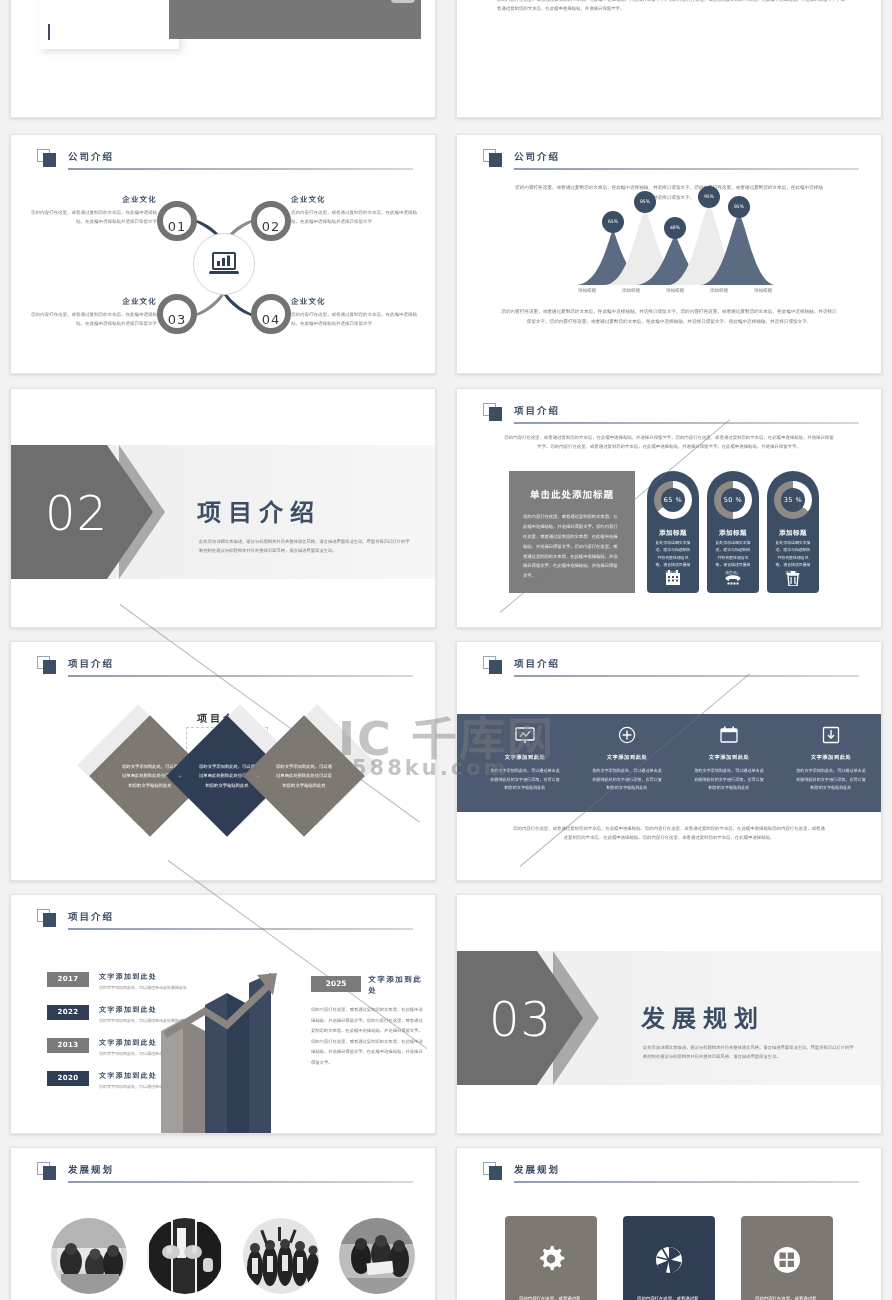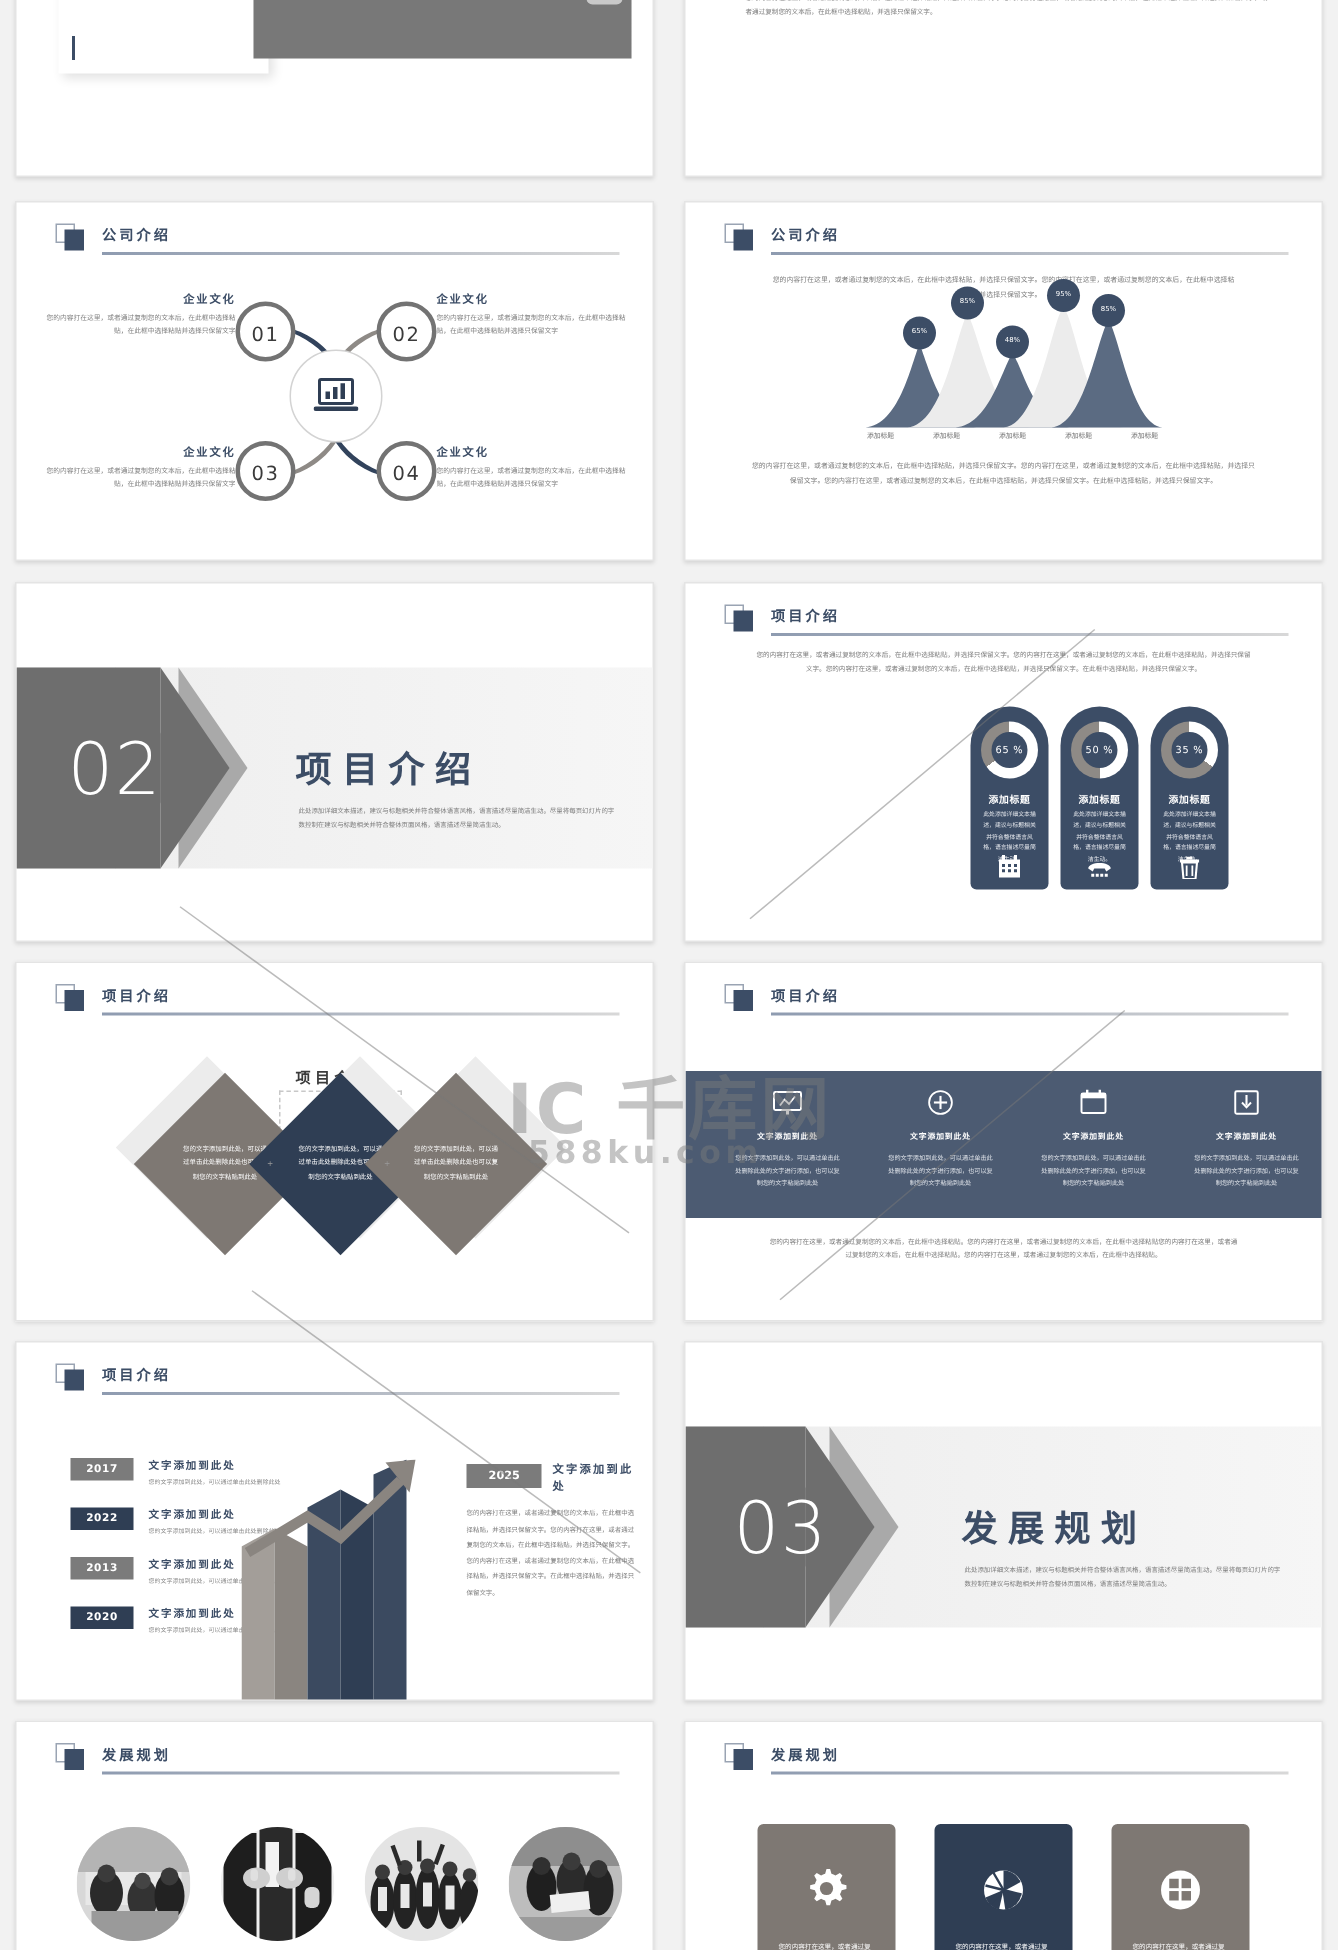--- a/index.html
+++ b/index.html
@@ -64,21 +64,21 @@
   #s2 { left:456px; top:-74px; width:426px; height:192px; }
   #s2 .sec-p { position:absolute; left:40px; right:36px; top:68px; font-size:4.4px;
     line-height:2.1; color:#7b7b7b; text-align:justify; }
 
   
   #s3 { left:10px; top:134px; width:426px; height:240px; }
   #s3 .stage { position:absolute; left:0; top:46px; width:426px; height:180px; }
   #s3 .ctr { position:absolute; left:182px; top:52px; width:62px; height:62px;
     border:1px solid #d3d3d3; border-radius:50%; background:#fff; z-index:5; }
   #s3 .ctr .ico { position:absolute; left:50%; top:50%; transform:translate(-50%,-50%); }
-  #s3 .node { position:absolute; width:40px; height:40px; border:3px solid #737373;
+  #s3 .node { position:absolute; width:40px; height:40px; border:6px solid #737373;
     border-radius:50%; background:#fff; z-index:4; color:#3b3b3b;
     font-size:13px; line-height:40px; text-align:center; letter-spacing:1px; }
   #s3 .n1 { left:146px; top:20px; } #s3 .n2 { left:240px; top:20px; }
   #s3 .n3 { left:146px; top:113px; } #s3 .n4 { left:240px; top:113px; }
   #s3 .petal { position:absolute; width:62px; height:58px; z-index:2; }
   #s3 .pA { left:164px; top:34px; }
   #s3 .pB { left:200px; top:34px; }
   #s3 .pC { left:164px; top:82px; }
   #s3 .pD { left:200px; top:82px; }
   #s3 .lbl { position:absolute; width:128px; }
@@ -389,20 +389,24 @@
     <div class="hdr">
       <div class="mark">
         <div class="sq-o"></div>
           <div class="sq-f"></div>
       </div>
       <div class="ttl">项目介绍</div>
       <div class="rule"></div>
     </div>
     <div class="lead body-txt">您的内容打在这里，或者通过复制您的文本后，在此框中选择粘贴，并选择只保留文字。您的内容打在这里，或者通过复制您的文本后，在此框中选择粘贴，并选择只保留文字。您的内容打在这里，或者通过复制您的文本后，在此框中选择粘贴，并选择只保留文字。在此框中选择粘贴，并选择只保留文字。</div>
 
+    <div class="gbox">
+      <h3>单击此处添加标题</h3>
+      <p>您的内容打在这里，或者通过复制您的文本后，在此框中选择粘贴，并选择只保留文字。您的内容打在这里，或者通过复制您的文本后，在此框中选择粘贴，并选择只保留文字。您的内容打在这里，或者通过复制您的文本后，在此框中选择粘贴，并选择只保留文字，在此框中选择粘贴，并选择只保留文字。</p>
+    </div>
 
     <div class="tag t1">
       <div class="donut" style="background:conic-gradient(#fff 0 65%, #8e8a86 65% 100%);">
         <div class="hole">65 %</div>
       </div>
       <h4>添加标题</h4>
       <p>此处添加详细文本描述，建议与标题相关并符合整体语言风格，语言描述尽量简洁生动。</p>
       <svg class="bico" width="16" height="16" viewBox="0 0 16 16">
         <rect x="1" y="3" width="14" height="12" fill="#fff"></rect>
         <rect x="3" y="6" width="2" height="2" fill="#3c4d66"></rect>

